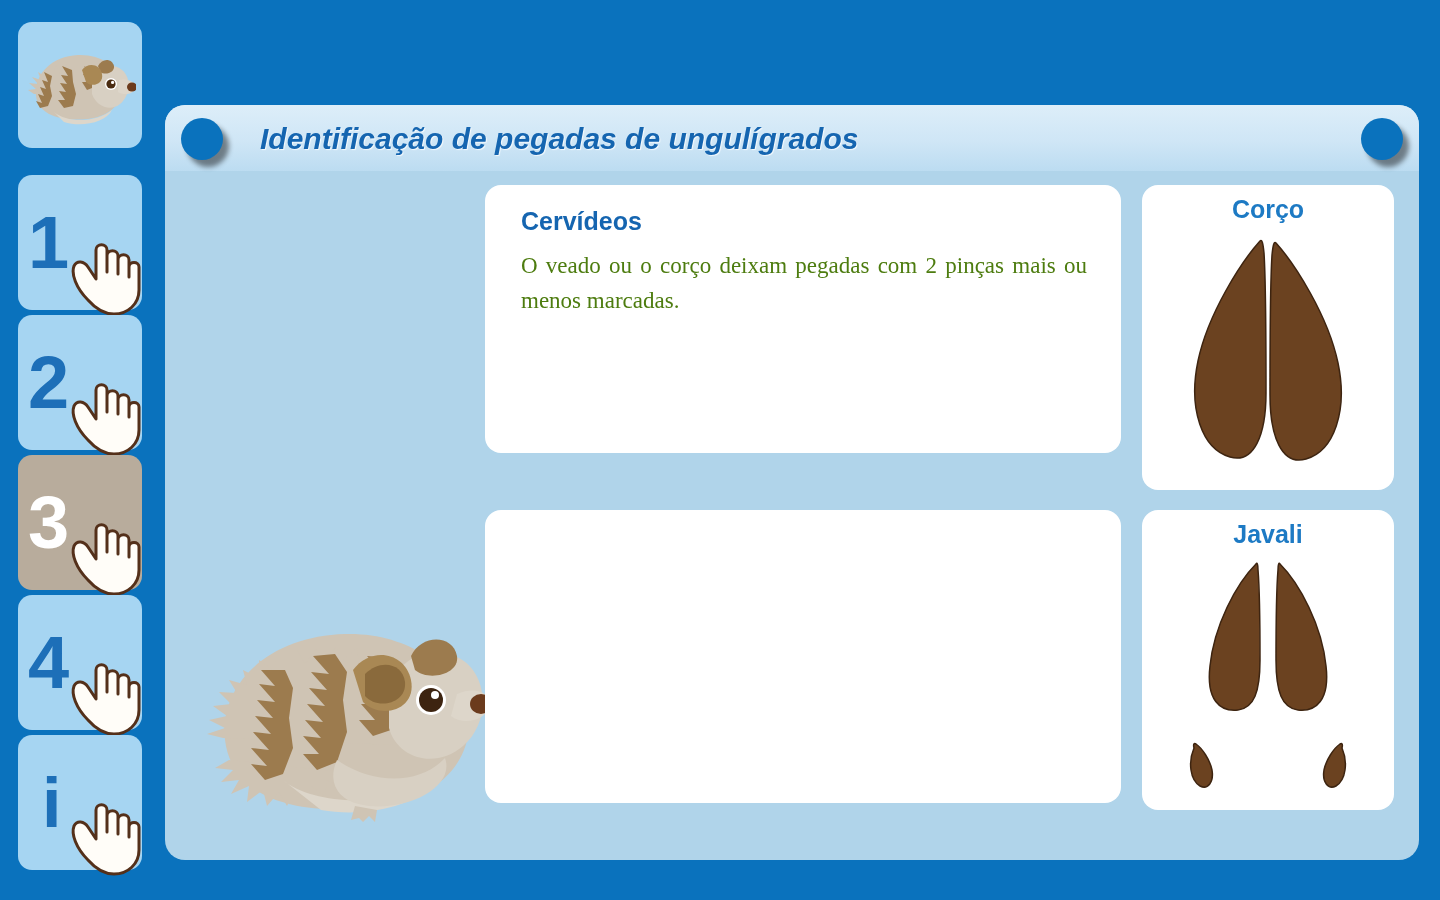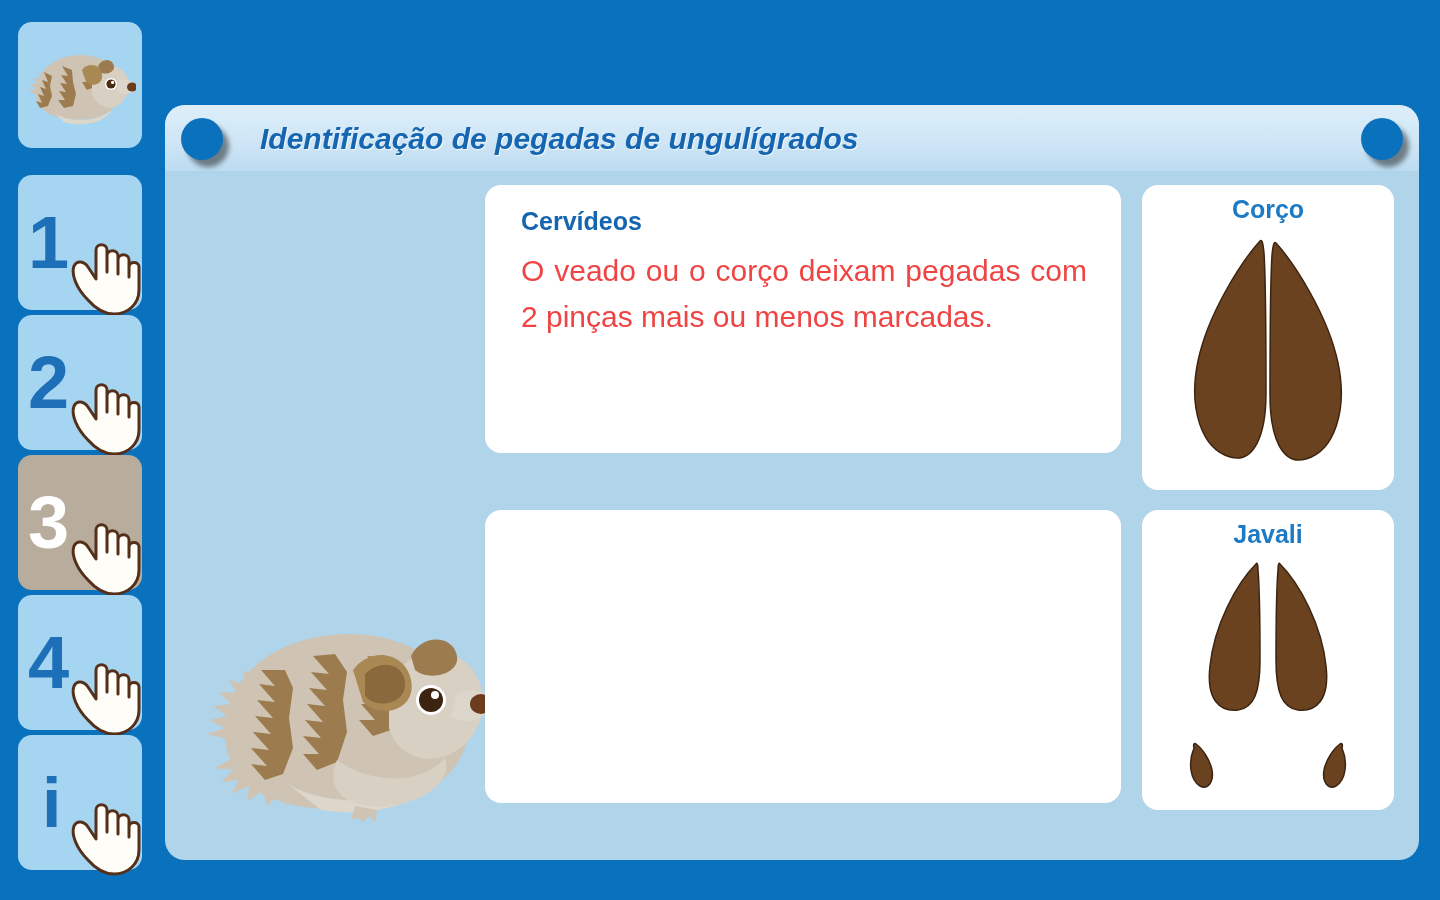--- a/index.html
+++ b/index.html
@@ -145,25 +145,25 @@
   #card-suinos    { top: 405px; height: 293px; }
 
   .card-title {
     font-size: 25px;
     font-weight: bold;
     color: #1565b0;
     margin-bottom: 12px;
     font-family: "Liberation Sans", sans-serif;
   }
   .card-body {
-    font-size: 30px;
+    font-size: 23px;
     line-height: 1.54;
-    color: #ef4444;
+    color: #4d7c0f;
     text-align: justify;
-    font-family: Liberation Sans, sans-serif;
+    font-family: Liberation Serif, serif;
   }
 
   
   .img-card {
     position: absolute;
     left: 977px;
     width: 252px;
     background: #ffffff;
     border-radius: 16px;
   }

